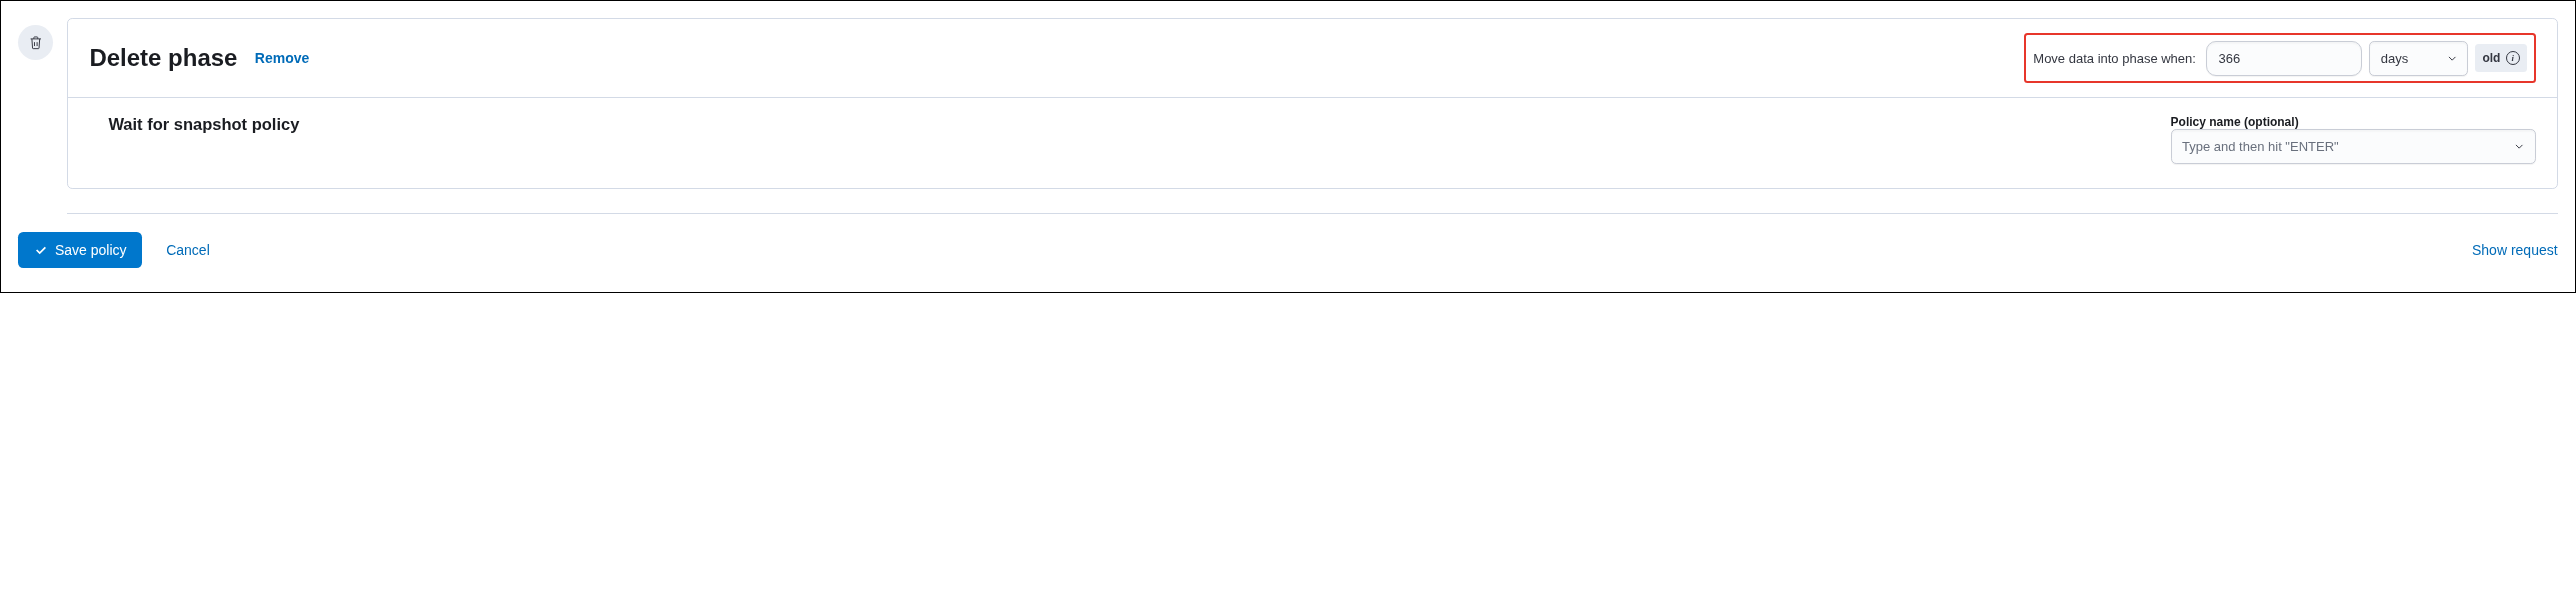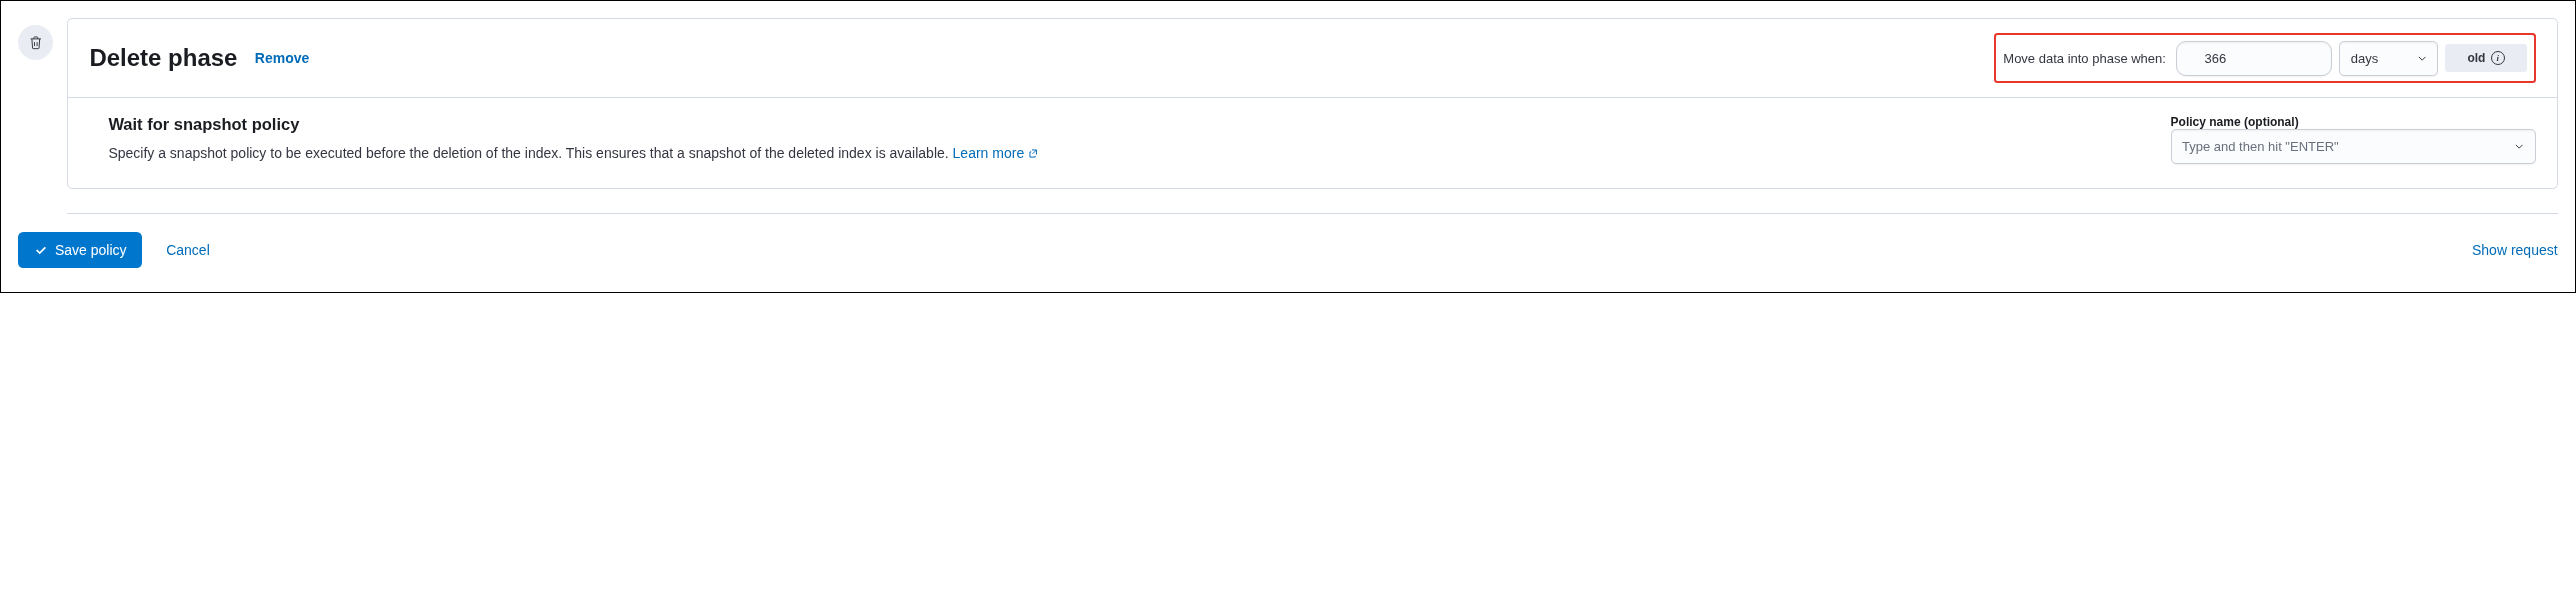--- a/index.html
+++ b/index.html
@@ -77,21 +77,21 @@
     .move-label {
       font-size: 13px;
       color: #343741;
       margin-right: 3.5px;
     }
     .num-input {
       width: 156px;
       height: 35px;
       border: 0.9px solid #c9cdd6;
       border-radius: 10px;
-      padding: 0 27px;
+      padding: 0 11px;
       font-size: 13px;
       color: #343741;
       background: #fbfcfd;
       box-shadow: 0 0.9px 0.9px rgba(0,0,0,0.05), inset 0 1.7px 1.7px rgba(0,0,0,0.03);
     }
     .unit-select {
       width: 99px;
       height: 35px;
       border: 0.9px solid #c9cdd6;
       border-radius: 5.2px;
@@ -105,21 +105,21 @@
       cursor: pointer;
       box-shadow: 0 0.9px 0.9px rgba(0,0,0,0.05), inset 0 1.7px 1.7px rgba(0,0,0,0.03);
     }
     .chev {
       width: 10.4px;
       height: 10.4px;
     }
     .old-tag {
       background: #e9edf3;
       border-radius: 3.5px;
-      padding: 7px 22px;
+      padding: 7px 7px;
       display: flex;
       align-items: center;
       gap: 5.2px;
       font-size: 12px;
       font-weight: 600;
       color: #343741;
     }
     .info-circle {
       width: 14px;
       height: 14px;
@@ -274,29 +274,20 @@
           <span class="info-circle">i</span>
         </div>
       </div>
     </div>
 
     <div class="panel-body">
 
       <div class="body-row">
         <div class="body-left">
           <h3 class="section-title">Wait for snapshot policy</h3>
-          <p class="section-desc">
-            <span>Specify a snapshot policy to be executed before the deletion of the index. This ensures that a snapshot of the deleted index is available.</span>
-            <a class="learn-more">
-              <span>Learn more</span>
-              <svg class="ext-icon" viewBox="0 0 16 16">
-                <path d="M6 3h7v7M13 3L7 9M11 12v2H3V6h2" stroke="#006bb8" stroke-width="1.5" fill="none"></path>
-              </svg>
-            </a>
-          </p>
         </div>
         <div class="body-right">
           <label class="field-label">Policy name (optional)</label>
           <div class="policy-select">
             <span>Type and then hit "ENTER"</span>
             <svg class="chev" viewBox="0 0 16 16">
                 <path d="M3 6l5 5 5-5" stroke="#343741" stroke-width="1.5" fill="none"></path>
               </svg>
           </div>
         </div>

